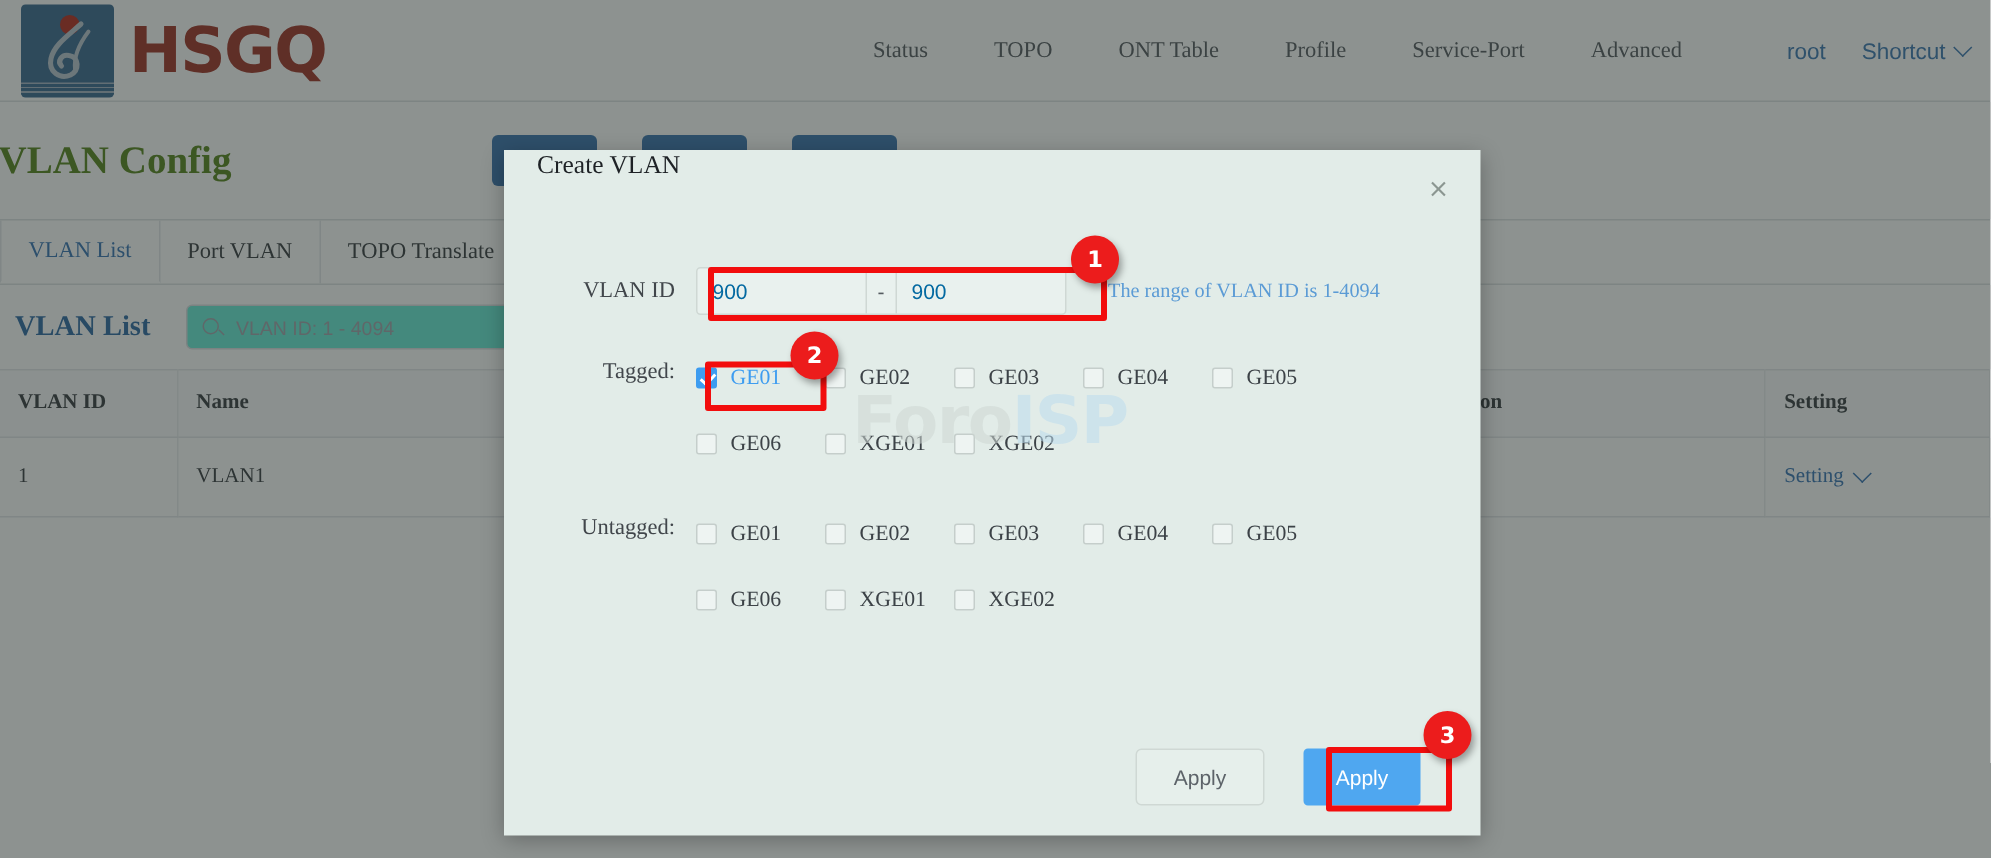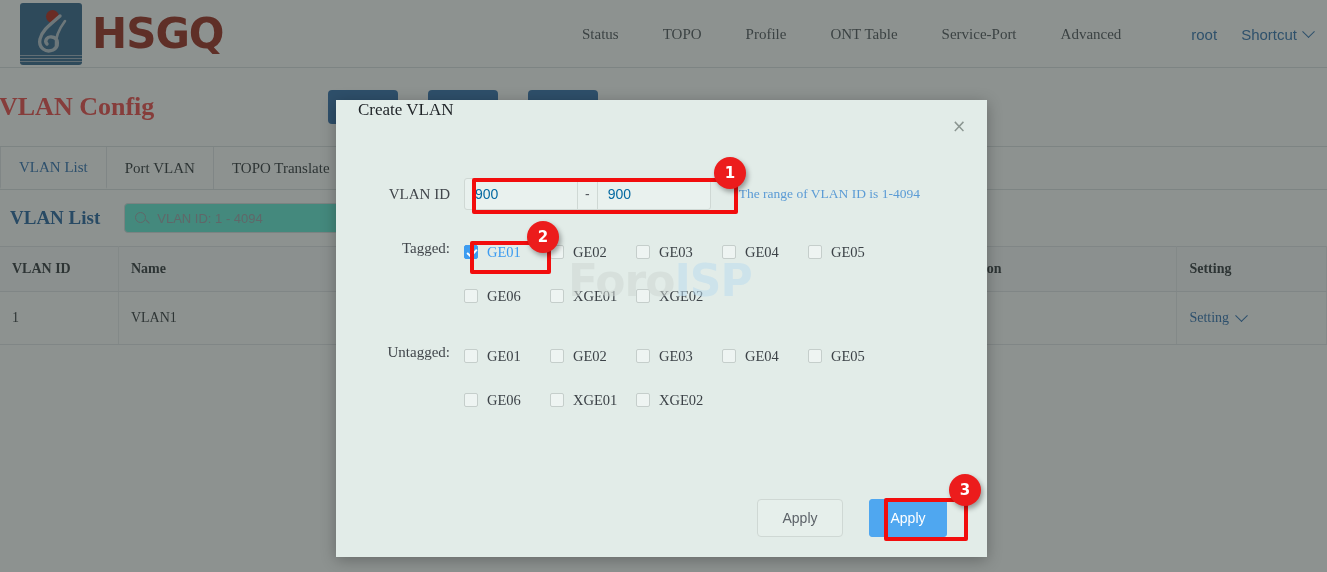--- a/index.html
+++ b/index.html
@@ -21,21 +21,21 @@
   
   .navbar {
     position: relative;
     height: 68px;
     background: #ffffff;
     border-bottom: 1px solid #dcdfe2;
     display: flex; align-items: center;
   }
   .brand {
     display: flex; align-items: center;
-    padding-left: 20px;
+    padding-left: 14px;
     gap: 10px;
   }
   .brand-mark {
     width: 62px; height: 62px;
     background: #2e5f8a;
     border-radius: 3px;
     position: relative; overflow: hidden;
     flex: 0 0 auto;
   }
   .brand-mark .dot {
@@ -101,21 +101,21 @@
 
   
   .title-row {
     position: relative;
     height: 78px;
     padding-left: 0px;
     display: flex; align-items: center;
   }
   .page-title {
     font-size: 26px; font-weight: bold;
-    color: #ef4444;
+    color: #4d7c0f;
     padding-left: 0px;
     margin-left: -1px;
   }
   .title-buttons {
     position: absolute;
     left: 328px; top: 90px;
     display: flex; gap: 30px;
   }
   .btn-blue {
     background: #2e6cab;
@@ -442,22 +442,22 @@
           <path d="M36 8 C30 16, 26 24, 27 33" fill="none" stroke="#b7c3ce" stroke-width="2.6" stroke-linecap="round"></path>
         </svg>
         <div class="base"></div>
       </div>
       <div class="brand-text">HSGQ</div>
     </div>
 
     <div class="nav-links">
       <div class="nav-item">Status</div>
       <div class="nav-item">TOPO</div>
+      <div class="nav-item">ONT Table</div>
       <div class="nav-item">Profile</div>
-      <div class="nav-item">ONT Table</div>
       <div class="nav-item">Service-Port</div>
       <div class="nav-item">Advanced</div>
     </div>
 
     <div class="nav-right">
       <div class="user">
         <span>root</span>
       </div>
       <div class="shortcut">
         <span>Shortcut</span>

